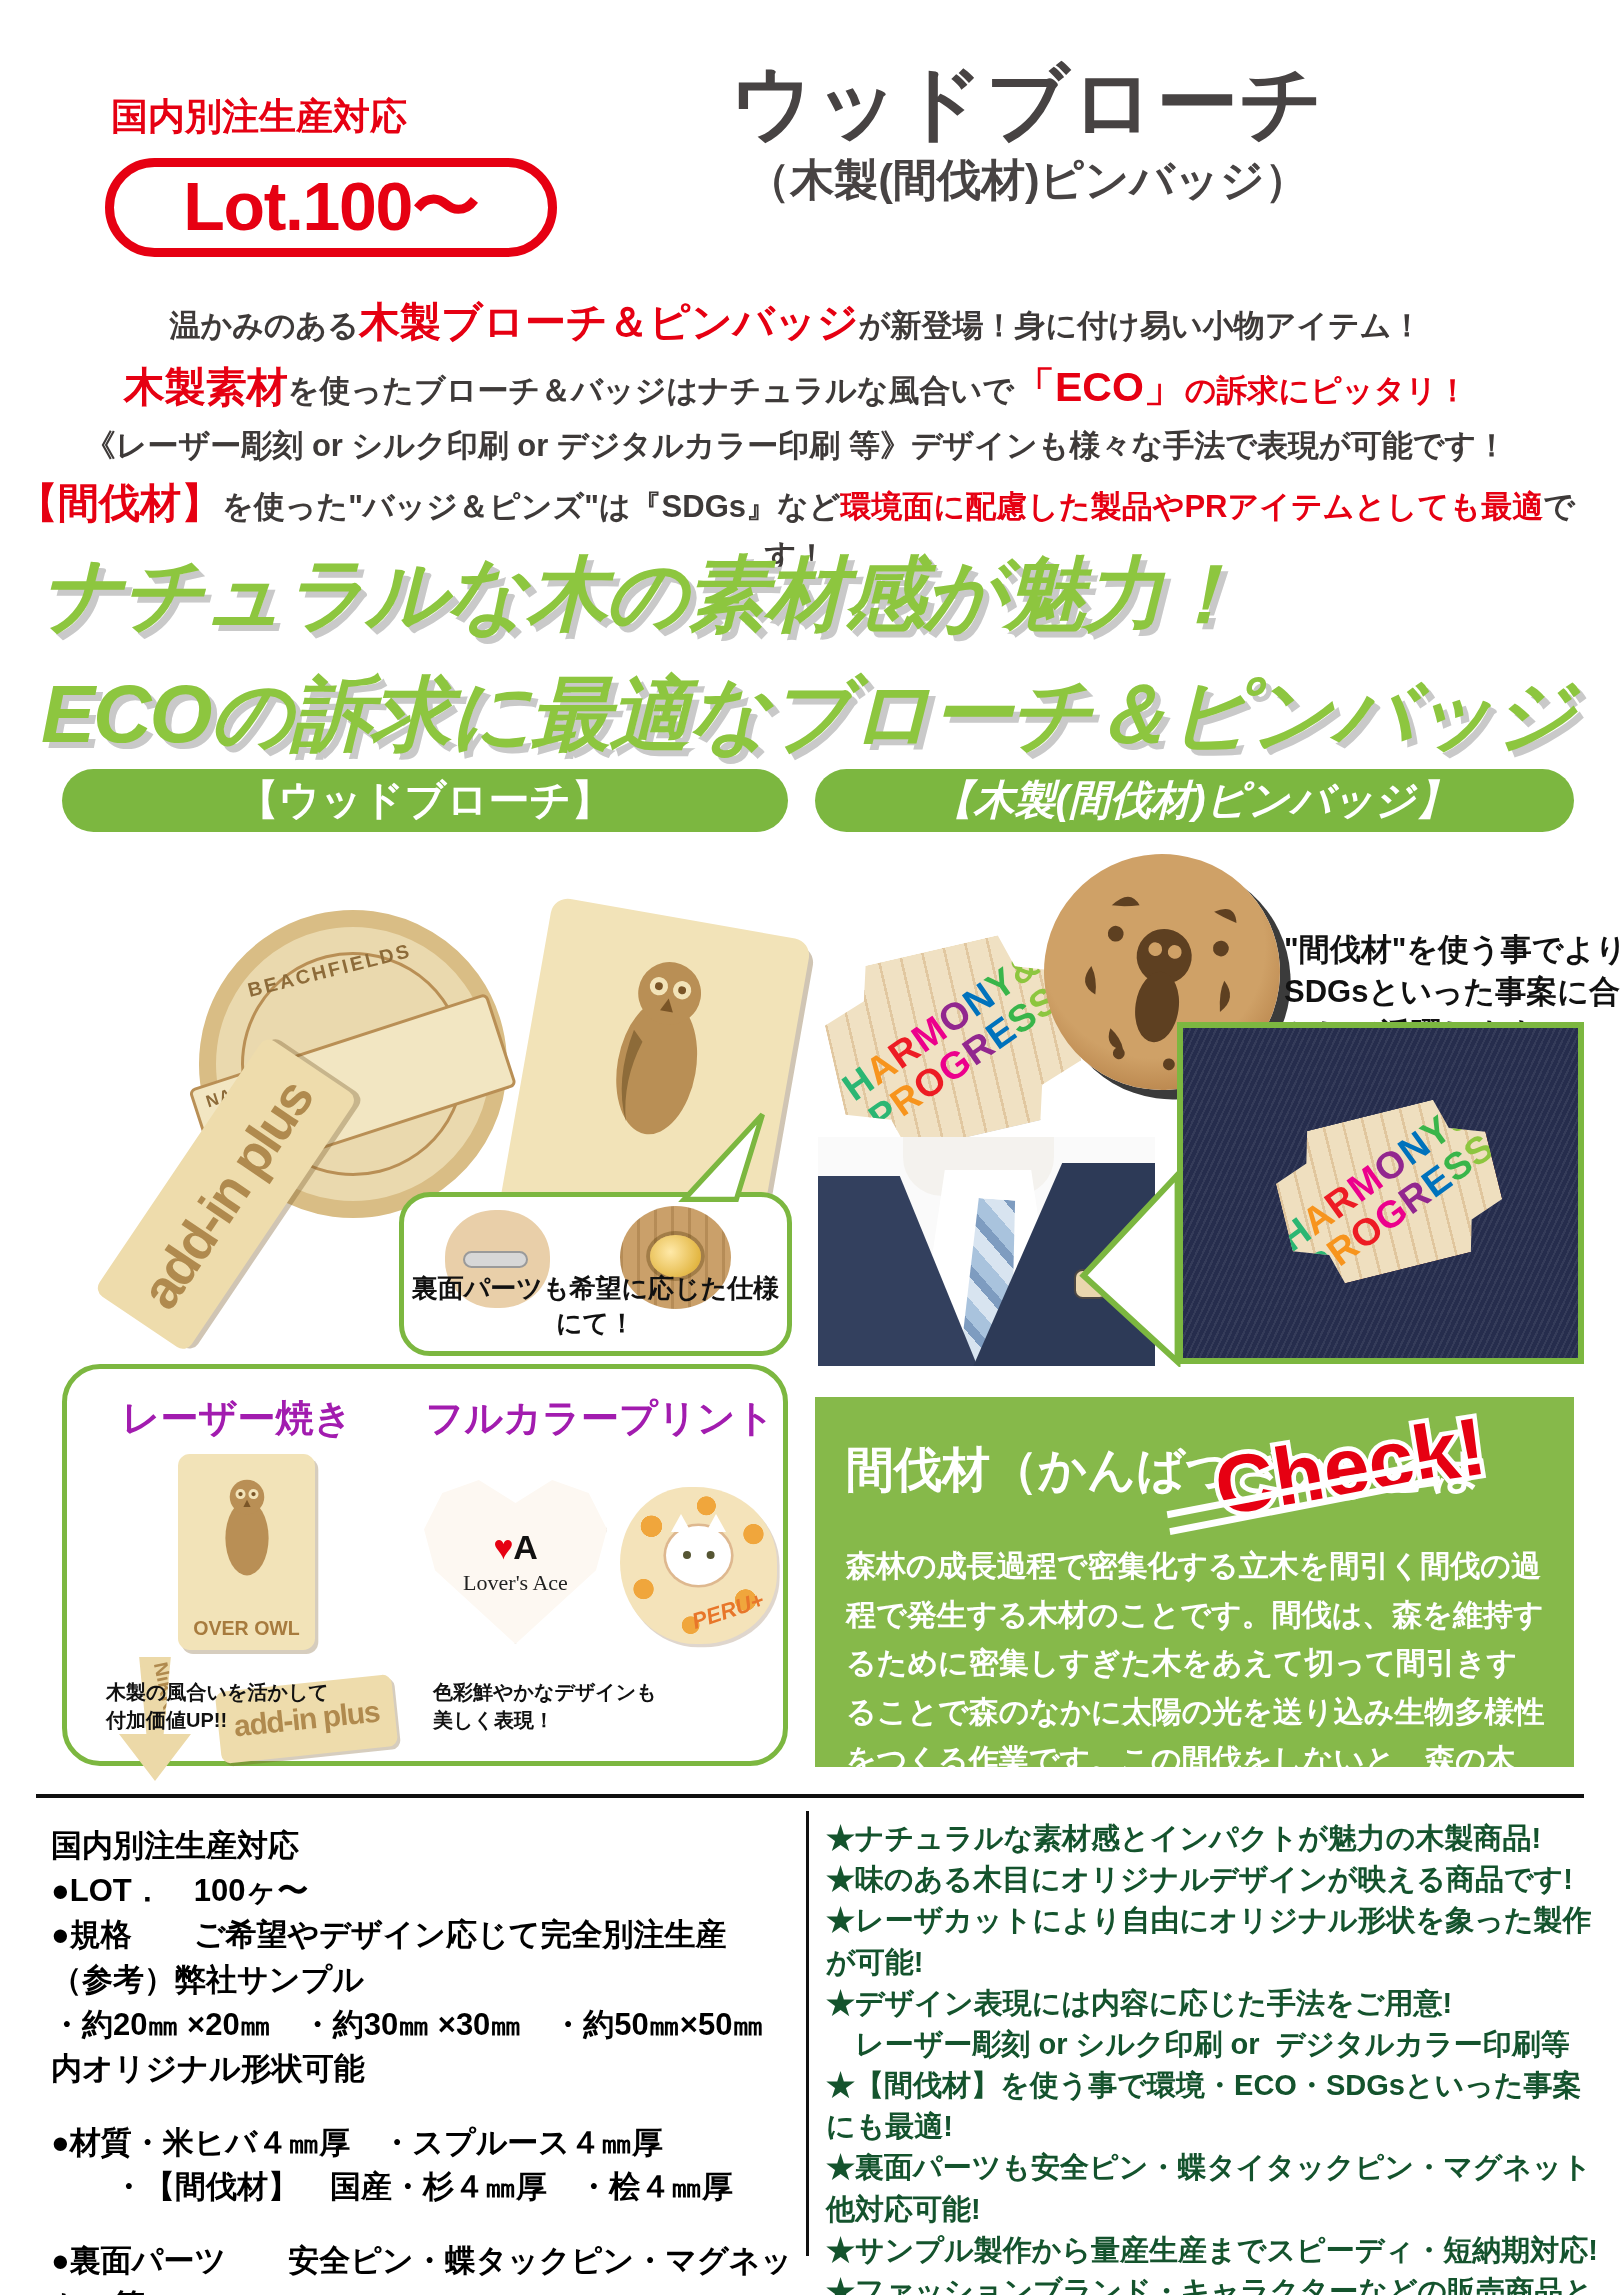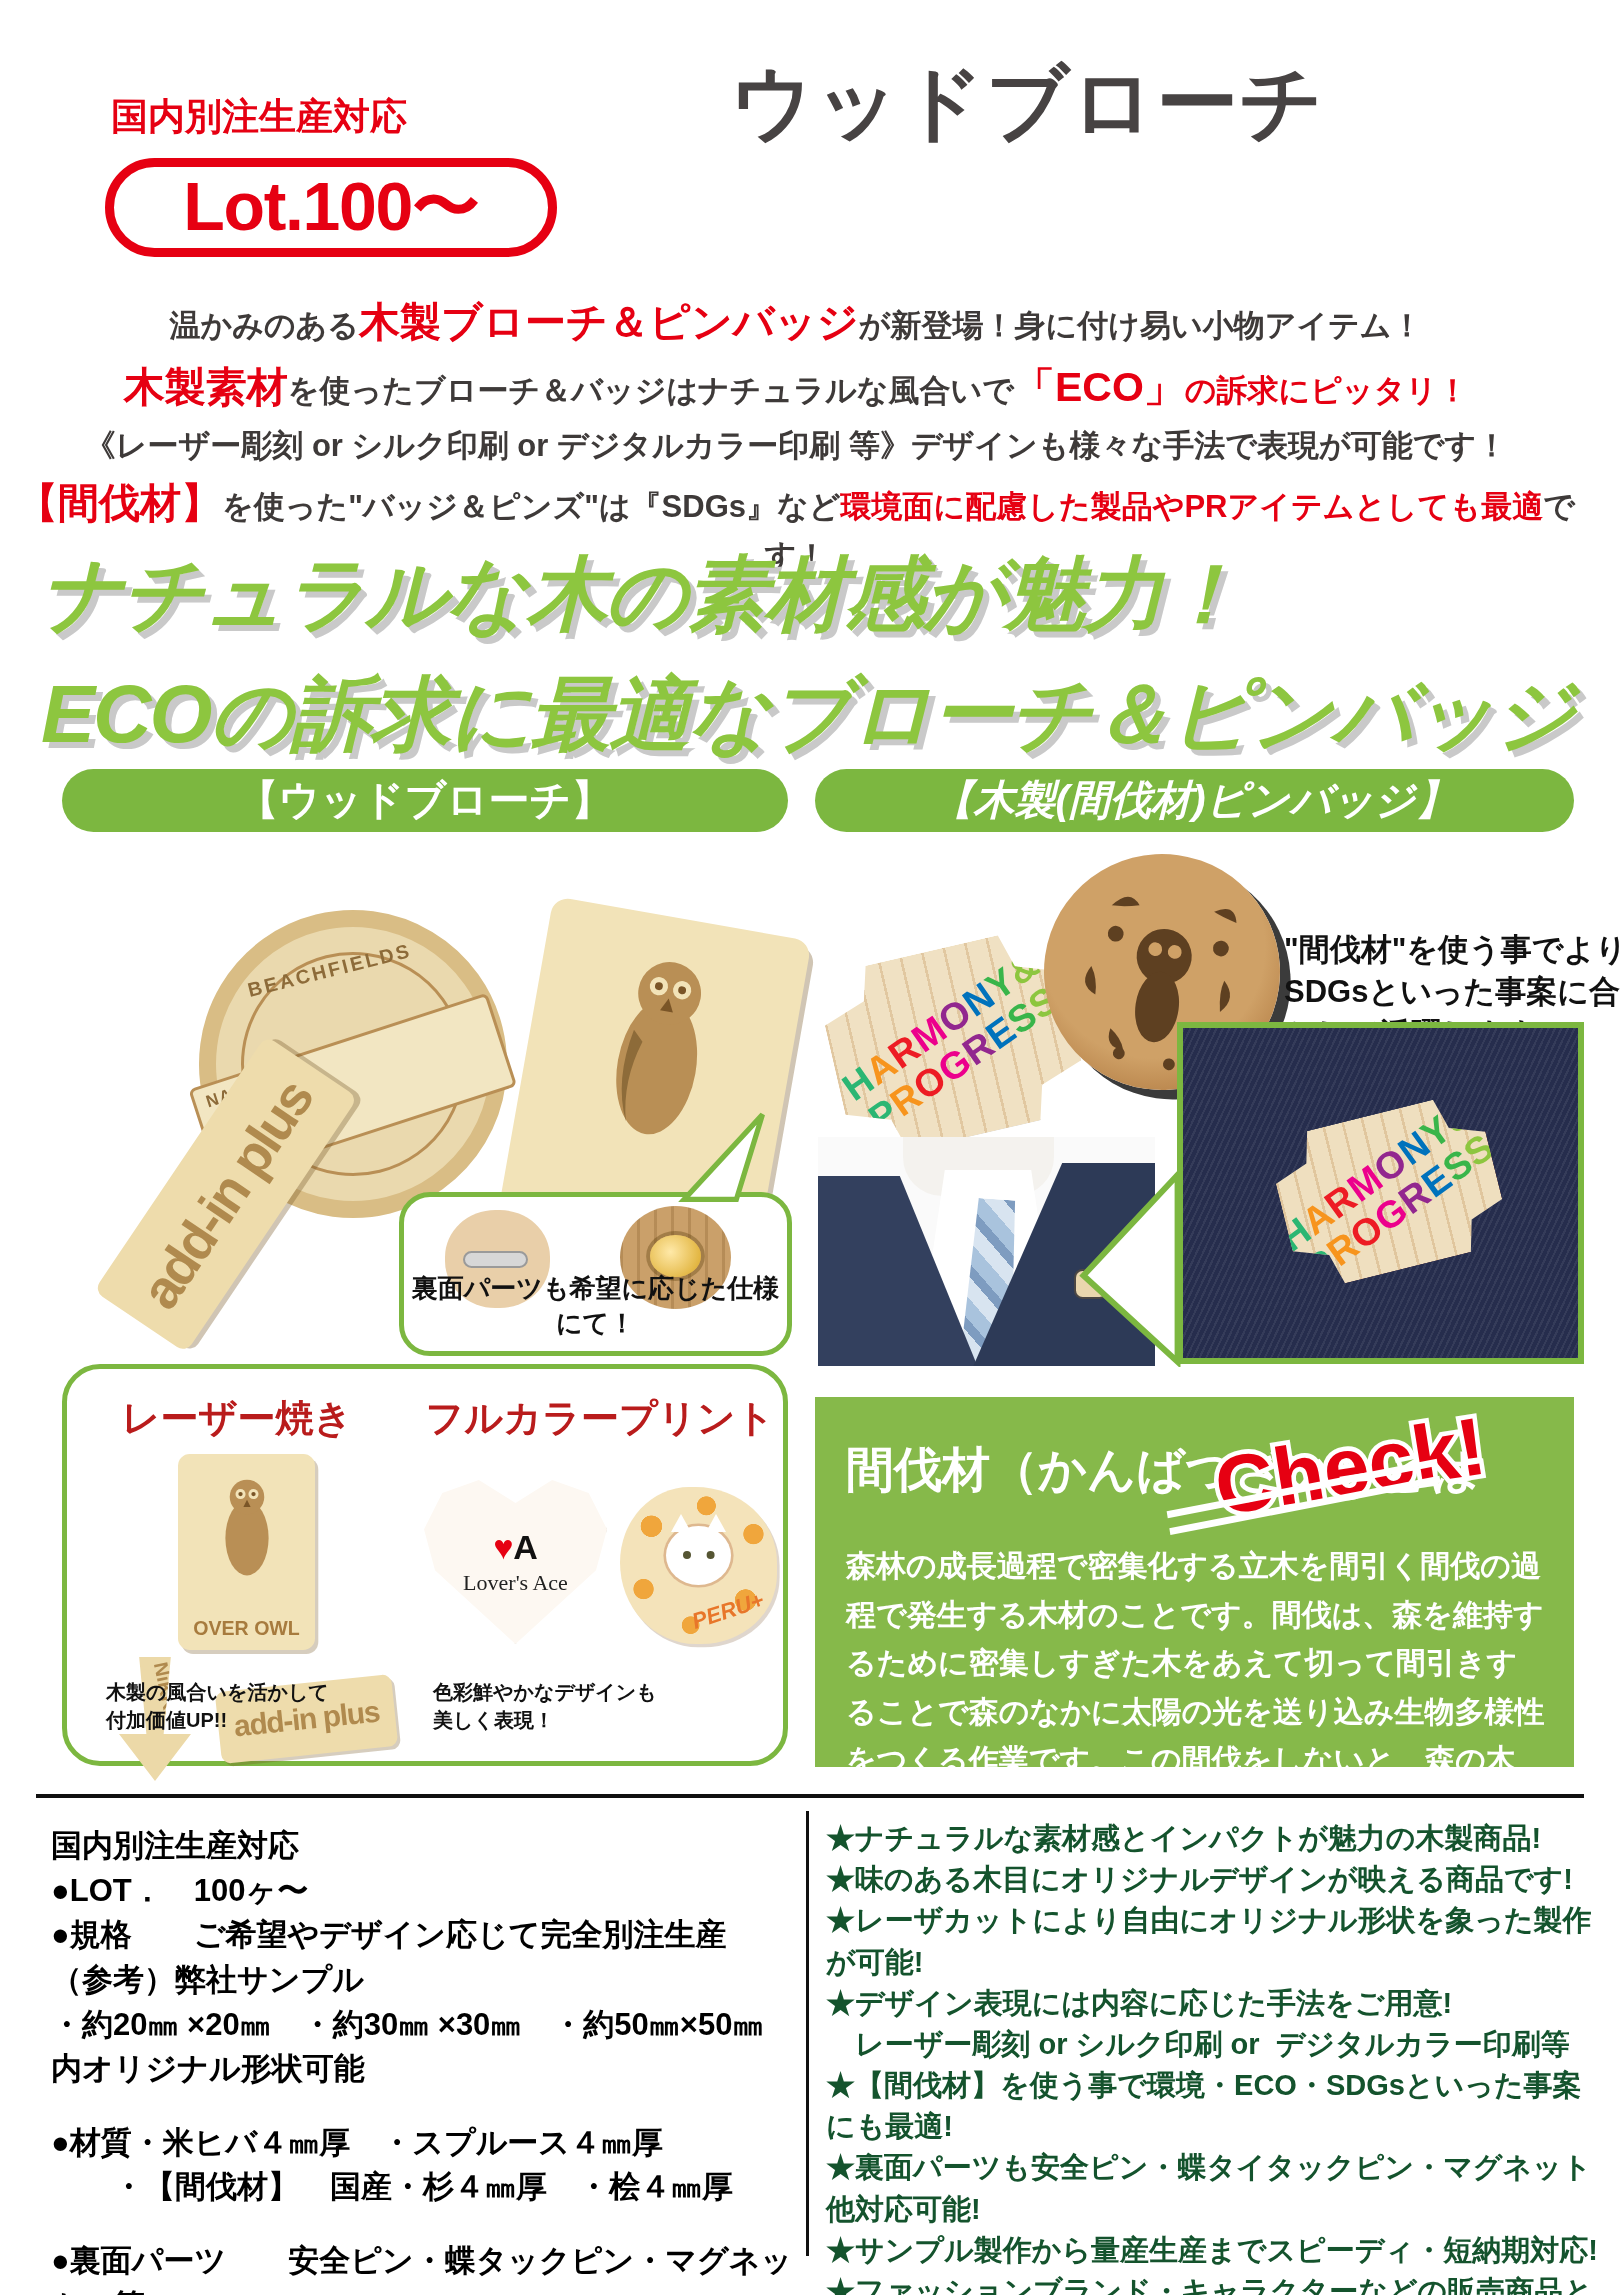--- a/index.html
+++ b/index.html
@@ -109,21 +109,21 @@
   .inset{position:absolute;left:1177px;top:1022px;width:407px;height:342px;border:6.5px solid #7cb740;
       background:#262d4d;background-image:repeating-linear-gradient(115deg,rgba(255,255,255,.07) 0 2px,transparent 2px 5.9px);}
   .inset-badge{position:absolute;left:98px;top:85px;width:216px;height:157px;transform:rotate(-14deg);
       background:#efdfbf;background-image:repeating-linear-gradient(90deg,rgba(190,140,80,.3) 0 2.6px,transparent 2.6px 19.6px);
       clip-path:polygon(20% 0,80% 0,84% 20%,100% 28%,100% 72%,84% 80%,80% 100%,20% 100%,16% 80%,0 72%,0 28%,16% 20%);
       display:flex;align-items:center;justify-content:center;box-shadow:10.5px 7.9px 0 rgba(122,60,60,.9);}
 
   
   .laser-box{position:absolute;left:62px;top:1364px;width:726px;height:402px;background:#fff;
       border:5.9px solid #7cb740;border-radius:38px;}
-  .laser-col-title{position:absolute;top:23.6px;font-size:38px;font-weight:bold;color:#b91c1c;}
+  .laser-col-title{position:absolute;top:23.6px;font-size:38px;font-weight:bold;color:#a21caf;}
   .lt-left{left:0;width:340px;text-align:center;}
   .lt-right{left:340px;width:386px;text-align:center;}
   .laser-owl{position:absolute;left:111px;top:85px;width:137px;height:196px;border-radius:11.8px;
       background:#f2e3b8;box-shadow:3.3px 3.9px 0 rgba(120,90,40,.3);}
   .laser-owl .owl-text{position:absolute;bottom:10.5px;width:100%;text-align:center;font-size:19.6px;
       font-weight:bold;color:#a77b3e;}
   .nikki-arrow{position:absolute;left:52px;top:288px;width:72px;height:124px;background:#ecd9a8;
       clip-path:polygon(28% 0,72% 0,62% 62%,100% 62%,50% 100%,0 62%,38% 62%);}
   .nikki-arrow span{position:absolute;left:19.6px;top:19.6px;font-size:19.6px;font-weight:bold;color:#b08a4e;
       transform:rotate(78deg);display:block;}
@@ -181,20 +181,21 @@
 <body>
 
 <div class="page" data-name="flyer-page">
 
   <div class="hdr-badge-label" data-name="domestic-production-label">国内別注生産対応</div>
   <div class="lot-box" data-name="lot-badge">
     <span data-name="lot-value">Lot.100〜</span>
   </div>
   <div class="title-wrap" data-name="title-block">
     <div class="title-main" data-name="page-title">ウッドブローチ</div>
+    <div class="title-sub" data-name="page-subtitle">（木製(間伐材)ピンバッジ）</div>
   </div>
 
   <div class="intro" data-name="intro-paragraph">
 
   <p class="intro-line" data-name="intro-line"><span class="seg s-dark">温かみのある</span><span class="seg s-red-big">木製ブローチ＆ピンバッジ</span><span class="seg s-dark">が新登場！身に付け易い小物アイテム！</span></p>
       <p class="intro-line" data-name="intro-line"><span class="seg s-red-big">木製素材</span><span class="seg s-dark">を使ったブローチ＆バッジはナチュラルな風合いで</span><span class="seg s-red-big">「ECO」</span><span class="seg s-red">の訴求にピッタリ！</span></p>
       <p class="intro-line" data-name="intro-line"><span class="seg s-dark">《レーザー彫刻 or シルク印刷 or デジタルカラー印刷 等》</span><span class="seg s-dark">デザインも様々な手法で表現が可能です！</span></p>
       <p class="intro-line" data-name="intro-line"><span class="seg s-red-big">【間伐材】</span><span class="seg s-dark">を使った"バッジ＆ピンズ"は『SDGs』など</span><span class="seg s-red">環境面に配慮した製品やPRアイテムとしても最適</span><span class="seg s-dark">です！</span></p>
     </div>
 

